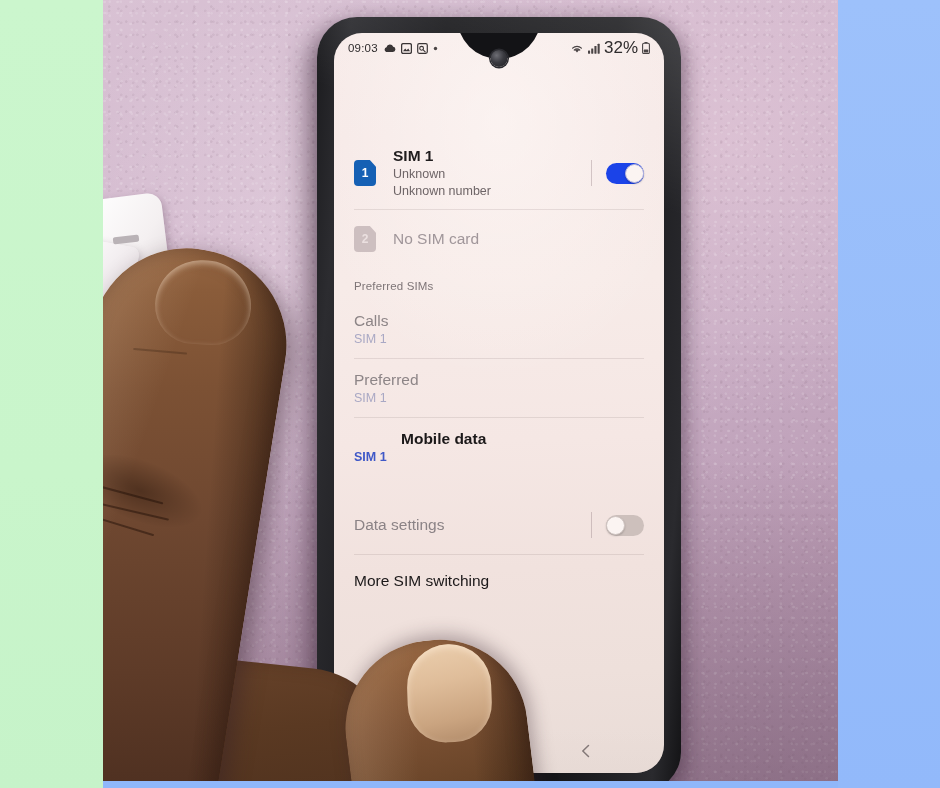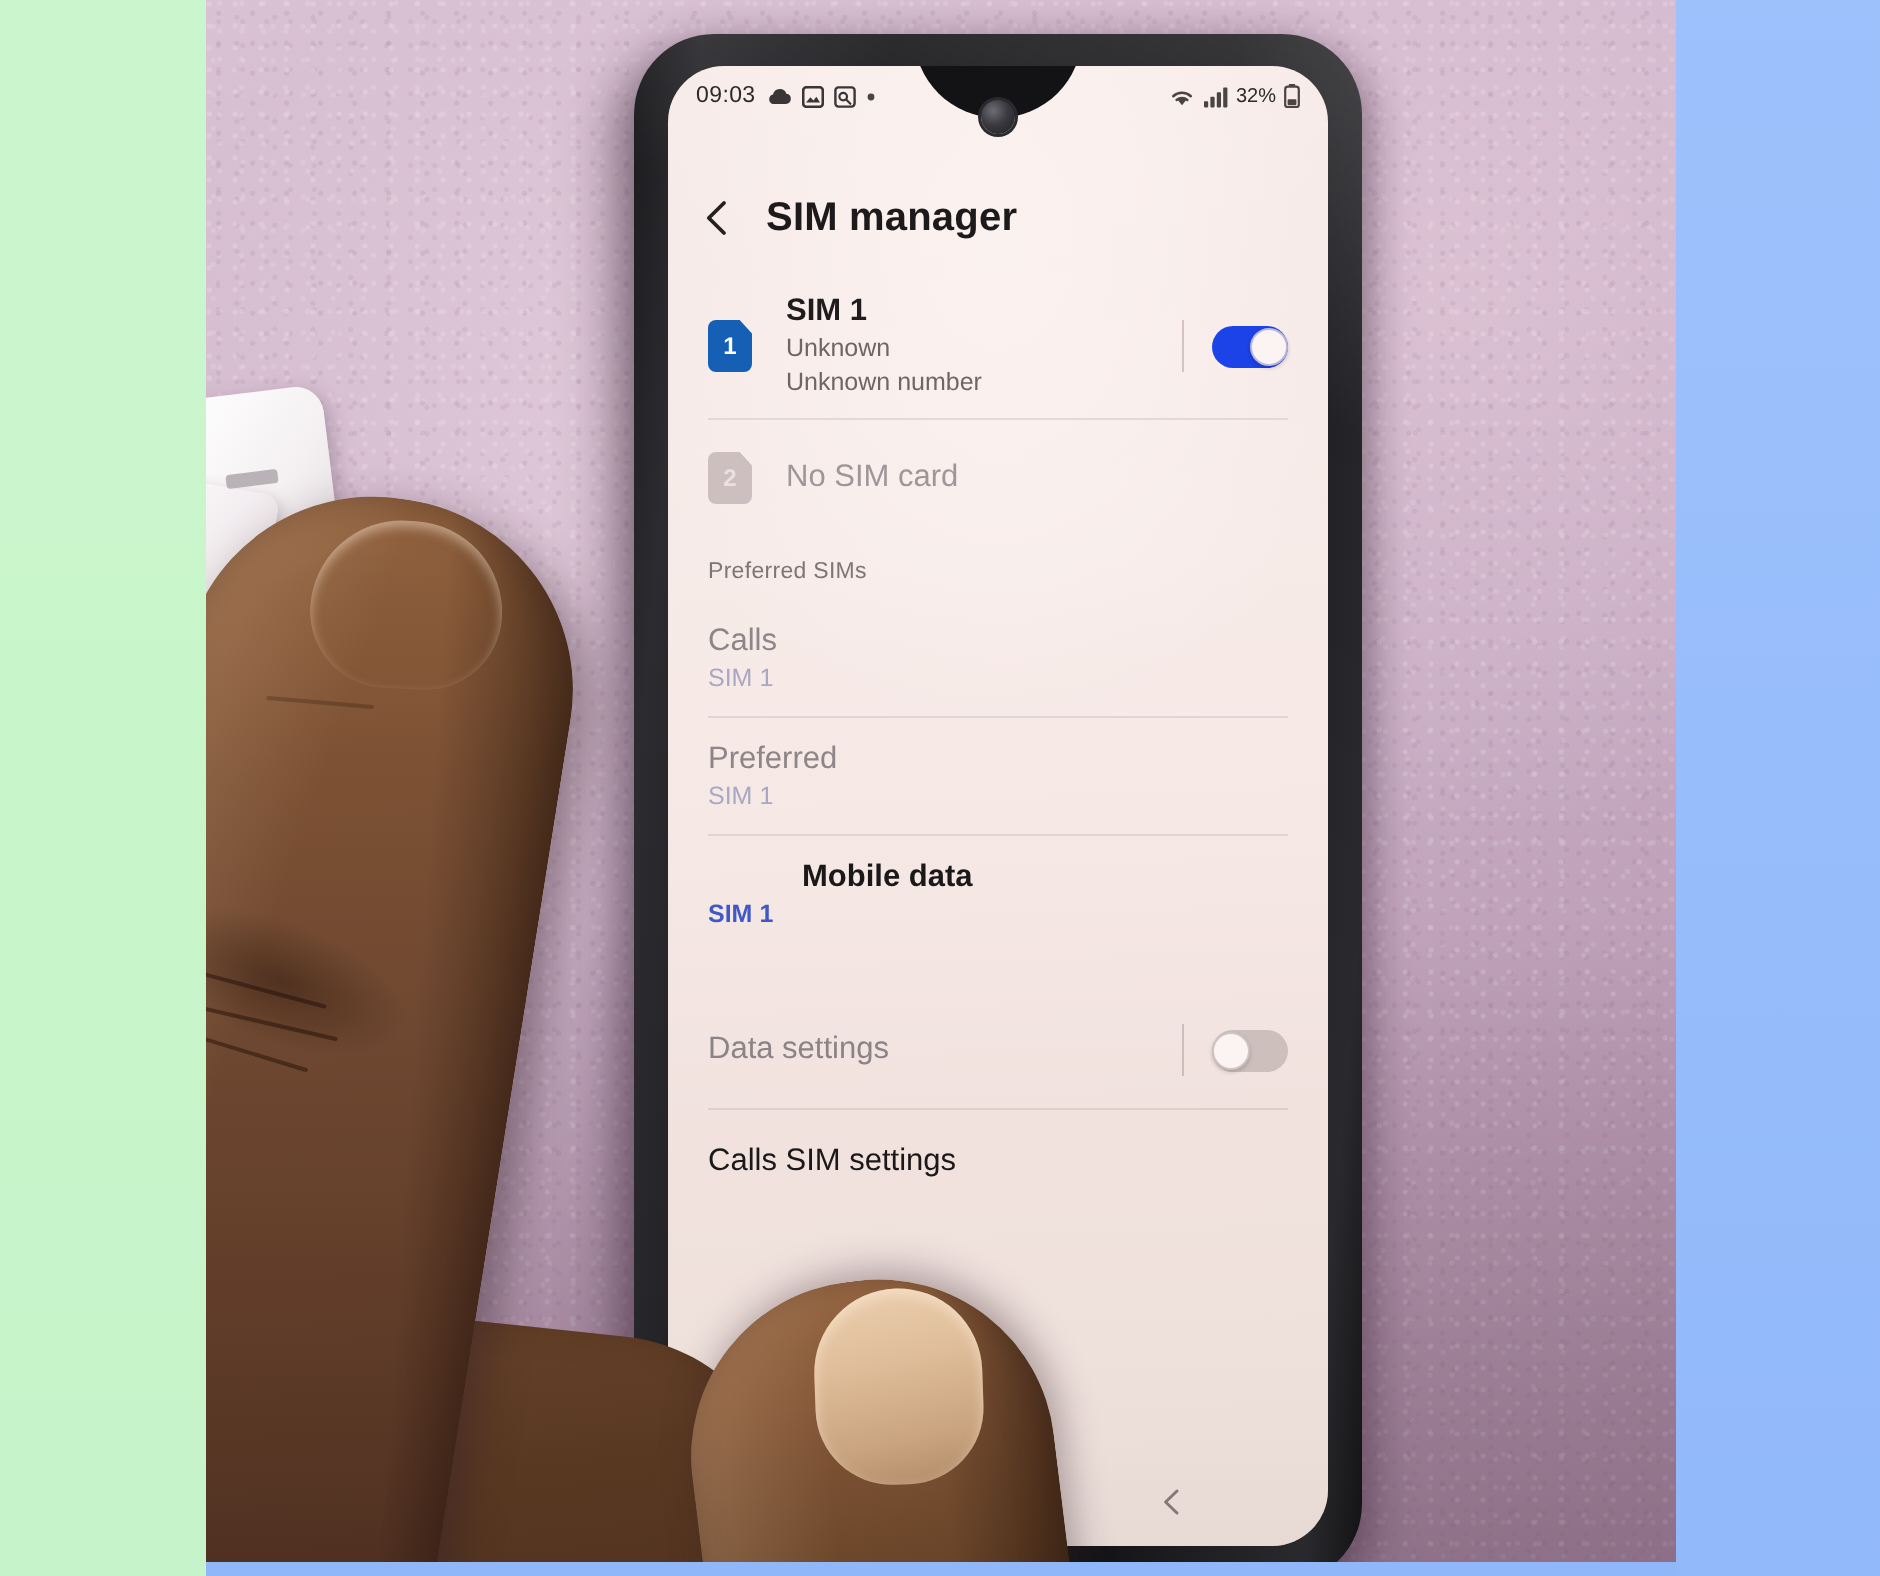--- a/index.html
+++ b/index.html
@@ -69,21 +69,21 @@
     width:17px;height:17px;border-radius:50%;
     background:radial-gradient(circle at 36% 32%,#6d6d74 0%,#3a3a40 45%,#1d1d21 100%);
     box-shadow:0 0 0 1.5px #2a2a2f;z-index:7;}
 
   
   .statusbar{position:absolute;left:0;top:0;width:100%;height:30px;display:flex;
     align-items:center;justify-content:space-between;padding:0 14px;box-sizing:border-box;z-index:5;}
   .sb-left{display:flex;align-items:center;gap:5px;}
   .sb-right{display:flex;align-items:center;gap:4px;}
   .sb-time{font-size:11.5px;color:#2e2b2c;letter-spacing:.2px;font-weight:500;}
-  .sb-pct{font-size:10px;color:#2e2b2c;font-weight:500;letter-spacing:0;}
+  .sb-pct{font-size:17px;color:#2e2b2c;font-weight:500;letter-spacing:0;}
   .ico{display:inline-block;line-height:0;}
 
   
   .appbar{position:absolute;left:0;top:52px;width:100%;height:48px;display:flex;
     align-items:center;padding-left:14px;box-sizing:border-box;z-index:4;}
   .back-chev{width:22px;height:22px;flex:0 0 22px;margin-right:13px;}
   .appbar-title{font-size:20px;color:#1d1a1b;font-weight:600;letter-spacing:.1px;}
 
   
   .content{position:absolute;left:0;top:104px;width:100%;bottom:0;}
@@ -253,28 +253,20 @@
             <span class="ico">
               <svg width="8" height="12" viewBox="0 0 8 12">
                   <rect x="2.4" y="0" width="3.2" height="1.3" rx=".4" fill="#4a4445"></rect>
                   <rect x="0.6" y="1.3" width="6.8" height="10.2" rx="1.3" fill="none" stroke="#4a4445" stroke-width="1.1"></rect>
                   <rect x="1.8" y="7.6" width="4.4" height="3" rx=".6" fill="#4a4445"></rect>
                 </svg>
             </span>
           </div>
         </div>
 
-        <div class="appbar">
-          <span class="back-chev">
-            <svg width="22" height="22" viewBox="0 0 22 22">
-                <path d="M14 3.5L6.4 11 14 18.5" fill="none" stroke="#25211f" stroke-width="1.9" stroke-linecap="round" stroke-linejoin="round"></path>
-              </svg>
-          </span>
-          <span class="appbar-title">SIM manager</span>
-        </div>
 
         <div class="content">
 
 
           <div class="row sim-row">
             <span class="sim-badge">
               <span class="body"></span>
               <span class="num">1</span>
             </span>
             <span class="sim-txt">
@@ -325,21 +317,21 @@
             <span class="ds-label">Data settings</span>
             <span class="vdiv"></span>
             <span class="toggle off">
                 <span class="knob"></span>
               </span>
           </div>
 
           <div class="divider"></div>
 
           <div class="row more-row">
-            <span class="more-label">Calls SIM settings</span>
+            <span class="more-label">More SIM switching</span>
           </div>
         </div>
 
         <div class="navbar">
           <span class="nav-recent"></span>
           <span class="nav-home"></span>
           <span class="nav-back">
             <svg width="16" height="16" viewBox="0 0 16 16">
                 <path d="M10.5 2.5L4.8 8l5.7 5.5" fill="none" stroke="rgba(70,60,62,.62)" stroke-width="1.5" stroke-linecap="round" stroke-linejoin="round"></path>
               </svg>

